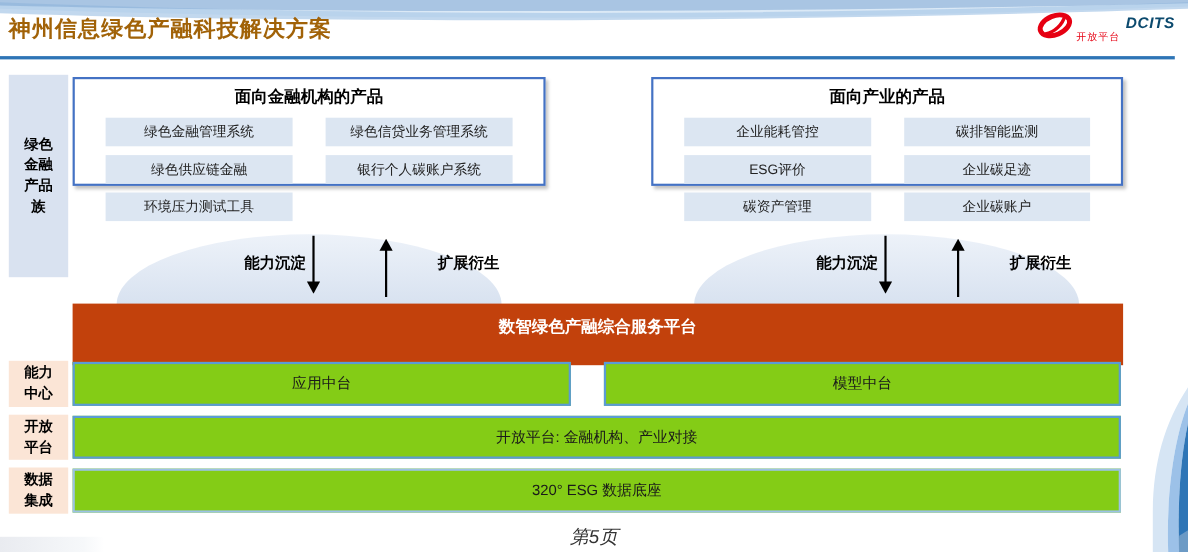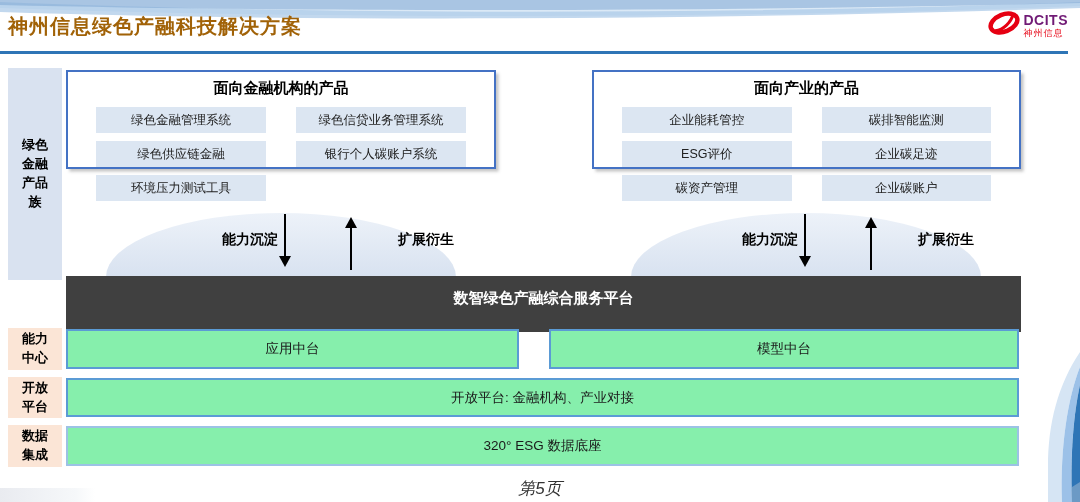--- a/index.html
+++ b/index.html
@@ -9,30 +9,30 @@
   }
   
   .header-swoosh{position:absolute;left:0;top:0;width:1080px;height:26px;}
   .slide-title{
     position:absolute;left:8px;top:13px;font-size:20px;font-weight:bold;
     letter-spacing:1px;color:#a16207;
   }
   .header-line{position:absolute;left:0;top:51px;width:1068px;height:3px;background:#2E75B6;}
   .logo{position:absolute;right:12px;top:9px;display:flex;align-items:center;gap:3px;}
   .logo-text{display:flex;flex-direction:column;line-height:1;}
-  .logo-brand{font-size:14px;font-weight:bold;color:#701a75;letter-spacing:.5px;}
+  .logo-brand{font-size:14px;font-weight:bold;font-style:italic;color:#0c4a6e;letter-spacing:.5px;margin-left:45px;}
   .logo-company{font-size:9px;color:#E60012;margin-top:2px;letter-spacing:1px;}
   
   .side{
     position:absolute;left:8px;width:54px;display:flex;align-items:center;justify-content:center;
     font-weight:bold;font-size:13px;line-height:1.45;text-align:center;white-space:pre-line;
   }
   .side-blue{background:#D9E2F0;}
   .side-peach{background:#FBE5D6;}
-  .side-1{top:68px;height:212px;text-align:center;}
+  .side-1{top:68px;height:184px;text-align:center;}
   .side-2{top:328px;height:42px;}
   .side-3{top:377px;height:41px;}
   .side-4{top:425px;height:42px;}
   
   .panel{
     position:absolute;top:70px;height:99px;background:#fff;border:2px solid #4472C4;
     box-shadow:2.5px 2.5px 3px rgba(80,80,80,.35);box-sizing:border-box;
   }
   .panel-left{left:66px;width:430px;}
   .panel-right{left:592px;width:429px;}
@@ -57,25 +57,25 @@
   .ag-l{left:192px;}
   .ag-r{left:712px;}
   .a-label{position:absolute;top:17px;font-size:14px;font-weight:bold;white-space:nowrap;padding-left:30px;}
   .a-label1{left:0;}
   .a-label2{left:176px;}
   .arrow-svg{position:absolute;top:0;}
   .arrow-down{left:86px;}
   .arrow-up{left:152px;top:3px;}
   
   .platform-bar{
-    position:absolute;left:66px;top:276px;width:955px;height:56px;background:#404040;
+    position:absolute;left:66px;top:276px;width:955px;height:56px;background:#c2410c;
     color:#fff;font-size:15px;font-weight:bold;text-align:center;line-height:44px;
   }
   .row-box{
-    position:absolute;background:#86efac;border:2px solid #5B9BD5;box-sizing:border-box;
+    position:absolute;background:#84cc16;border:2px solid #5B9BD5;box-sizing:border-box;
     text-align:center;font-size:13.5px;color:#1a1a1a;display:flex;align-items:center;justify-content:center;
   }
   .box-app{left:66px;top:329px;width:453px;height:40px;}
   .box-model{left:549px;top:329px;width:470px;height:40px;}
   .box-open{left:66px;top:378px;width:953px;height:39px;}
   .box-esg{left:66px;top:426px;width:953px;height:40px;border-color:#9CC2E5;}
   
   .page-number{
     position:absolute;left:0;top:477px;width:1080px;text-align:center;
     font-size:17px;font-style:italic;color:#333;
@@ -104,21 +104,21 @@
     <span>
       <svg width="34" height="28" viewBox="0 0 34 28">
         <g transform="rotate(-22 17 14)">
           <ellipse cx="17" cy="14" rx="14" ry="8.5" fill="none" stroke="#E60012" stroke-width="4.5"></ellipse>
           <path d="M6,18 C14,20 24,16 29,9" fill="none" stroke="#E60012" stroke-width="3"></path>
         </g>
       </svg>
     </span>
     <span class="logo-text">
       <span class="logo-brand">DCITS</span>
-      <span class="logo-company">神州信息</span>
+      <span class="logo-company">开放平台</span>
     </span>
   </div>
 
   <div class="side side-blue side-1">绿色
 金融
 产品
 族</div>
   <div class="side side-peach side-2">能力
 中心</div>
   <div class="side side-peach side-4">数据

